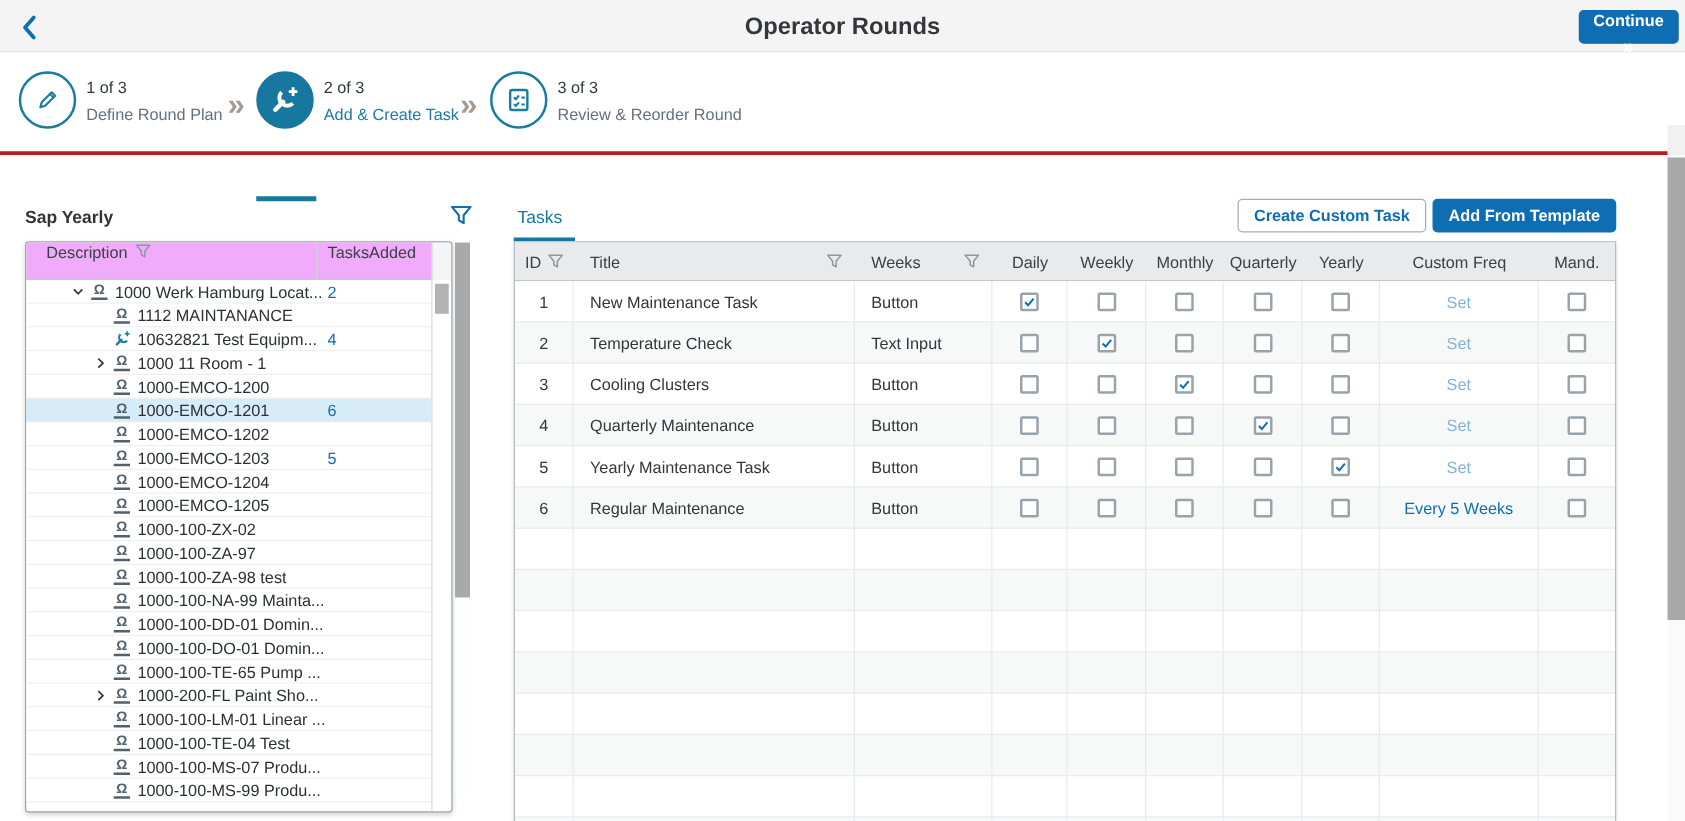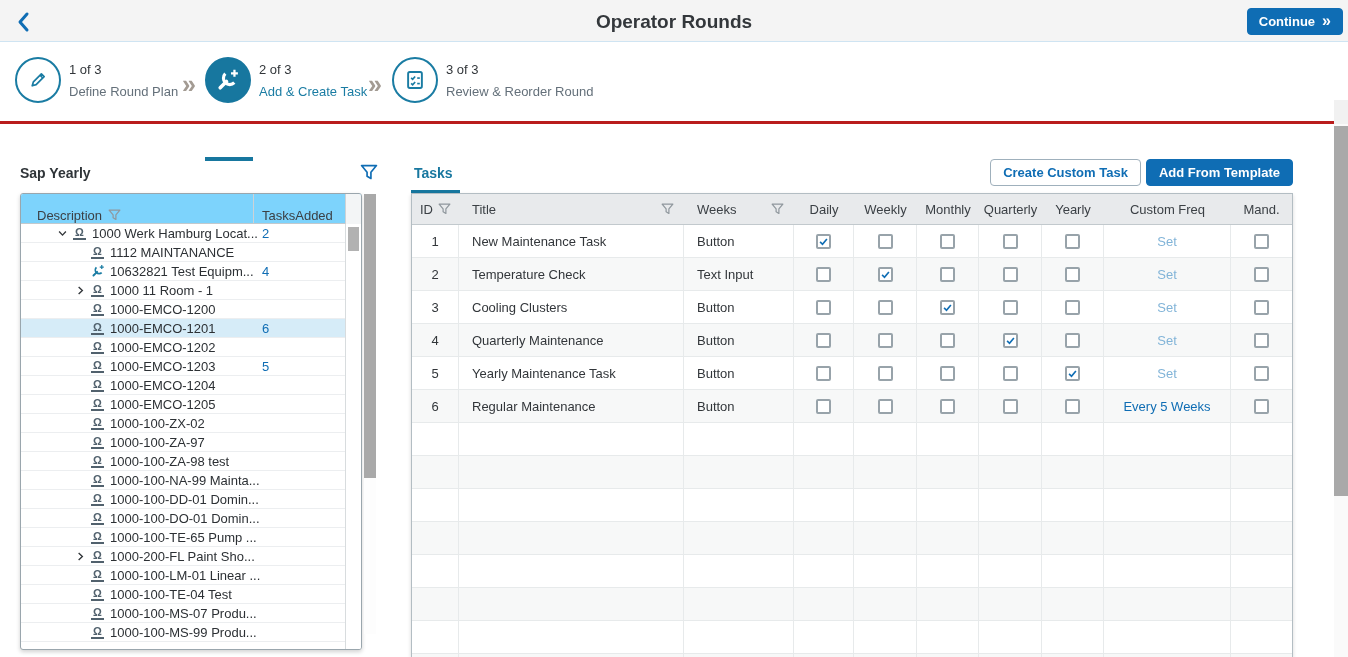--- a/index.html
+++ b/index.html
@@ -10,43 +10,43 @@
   }
   
   .shell-header { position:absolute; left:0; top:0; width:1348px; height:42px;
     background:#f4f4f4; border-bottom:1px solid #cfe4f2; }
   .back-btn { position:absolute; left:10px; top:9px; width:26px; height:26px; cursor:pointer;
     display:flex; align-items:center; justify-content:center; background:none; border:none; }
   .shell-title { position:absolute; left:0; right:0; top:11px; text-align:center;
     font-size:19px; font-weight:bold; color:#33373b; }
   .continue-btn { position:absolute; right:5px; top:8px; height:27px; padding:0 11px;
     background:#0f6db4; border:1px solid #0f6db4; border-radius:4px; color:#fff;
-    font-family:inherit; font-size:13px; font-weight:bold; display:flex; align-items:center; gap:7px; cursor:pointer; }
+    font-family:inherit; font-size:13px; font-weight:bold; display:flex; gap:7px; cursor:pointer;flex-direction:column; }
   .dbl-chev { font-size:16px; line-height:1; font-weight:bold; position:relative; top:-1px; }
   
   .wizard { position:absolute; left:0; top:42px; width:1348px; height:82px; background:#fff;
     border-bottom:3px solid #b91c1c; }
   .step { position:absolute; top:15px; display:flex; align-items:center; }
   .step-circle { width:46px; height:46px; border-radius:50%; border:2px solid #1a7ca3;
     display:flex; align-items:center; justify-content:center; background:#fff; color:#1a7ca3; flex:none; }
   .step.active .step-circle { background:#17779f; border-color:#17779f; color:#fff; }
   .step-texts { margin-left:8px; }
   .step-count { font-size:13px; color:#32363a; margin-bottom:7px; }
   .step-label { font-size:13px; color:#64707a; }
   .step.active .step-label { color:#1a7ca3; }
   .step-sep { position:absolute; top:28px; font-size:25px; color:#a39b93; font-weight:bold; letter-spacing:-2px; }
   .active-underline { position:absolute; left:205px; top:115px; width:48px; height:4px; background:#17779f; }
   
   .assets-title { position:absolute; left:20px; top:165px; font-size:14px; font-weight:bold; color:#2f3438; }
   .assets-filter { position:absolute; left:360px; top:164px; width:18px; height:18px; cursor:pointer; color:#0f6db4; }
   .assets-card { position:absolute; left:20px; top:193px; width:342px; height:457px;
     background:#fff; border:1px solid #9aa6ad; border-radius:3px;
     box-shadow:0 2px 4px rgba(0,0,0,0.18); overflow:hidden; }
-  .tree-header { position:relative; height:30px; background:#7dd3fc; border-bottom:1px solid #c2c9cd;
-    display:flex; align-items:flex-end; color:#3b4045; }
+  .tree-header { position:relative; height:30px; background:#f0abfc; border-bottom:1px solid #c2c9cd;
+    display:flex; align-items:flex-start; color:#3b4045; }
   .tree-header .hd-desc { padding-left:16px; display:flex; align-items:center; gap:6px; width:232px; }
   .tree-header .hd-sep { width:1px; height:30px; background:#cdd2d6; }
   .tree-header .hd-tasks { padding-left:8px; }
   .tree-header .hd-scrollcap { position:absolute; right:0; top:0; width:16px; height:30px; background:#f3f5f6; border-left:1px solid #cdd2d6; }
   .tree-body { position:absolute; left:0; top:30px; right:16px; bottom:0; overflow:hidden; }
   .tree-row { position:relative; height:19px; display:flex; align-items:center;
     border-bottom:1px solid #eceef0; cursor:pointer; background:#fff; }
   .tree-row.sel { background:#d6ecf8; }
   .tree-row .exp { width:14px; height:14px; margin-right:4px; flex:none; display:flex; align-items:center; justify-content:center; }
   .tree-row.lvl0 { padding-left:34px; }
@@ -57,21 +57,21 @@
   .wicon { width:14px; height:14px; flex:none; margin-right:5px; color:#1a7ca3; }
   .tree-label { white-space:nowrap; overflow:hidden; color:#2c3034; }
   .tree-tasks { position:absolute; left:241px; color:#0f6db4; }
   .inner-sb { position:absolute; right:0; top:30px; bottom:0; width:16px; background:#fff; border-left:1px solid #d8dcde; }
   .inner-sb .thumb { position:absolute; left:2px; top:3px; width:11px; height:24px; background:#b2b2b2; cursor:pointer; }
   .outer-sb { position:absolute; left:364px; top:194px; width:12px; height:440px; background:#fdfdfd; }
   .outer-sb .thumb { position:absolute; left:0; top:0; width:12px; height:284px; background:#a9a9a9; cursor:pointer; }
   
   .tasks-toolbar { position:absolute; left:411px; top:157px; width:882px; height:31px;
     display:flex; align-items:center; }
-  .tasks-tab { position:relative; font-size:14px; font-weight:bold; color:#17779f; padding:0 3px; cursor:pointer; }
+  .tasks-tab { position:relative; font-size:14px; font-weight:normal; color:#17779f; padding:0 3px; cursor:pointer; }
   .tasks-tab .tab-underline { position:absolute; left:0; top:25px; width:49px; height:3px; background:#17779f; }
   .toolbar-spacer { flex:1; }
   .btn-ghost { height:27px; padding:0 12px; background:#fff; border:1px solid #9fb0bc; border-radius:4px;
     color:#0f6db4; font-family:inherit; font-size:13px; font-weight:bold; cursor:pointer; margin-right:5px; }
   .btn-primary { height:27px; padding:0 12px; background:#0f6db4; border:1px solid #0f6db4; border-radius:4px;
     color:#fff; font-family:inherit; font-size:13px; font-weight:bold; cursor:pointer; }
   .tasks-card { position:absolute; left:411px; top:193px; width:882px; height:464px;
     background:#fff; border:1px solid #b3bdc3; border-bottom:none;
     box-shadow:0 2px 4px rgba(0,0,0,0.15); overflow:hidden; }
   .tgrid { display:grid; grid-template-columns:47px 225px 110px 60px 63px 62px 63px 62px 127px 1fr; }

